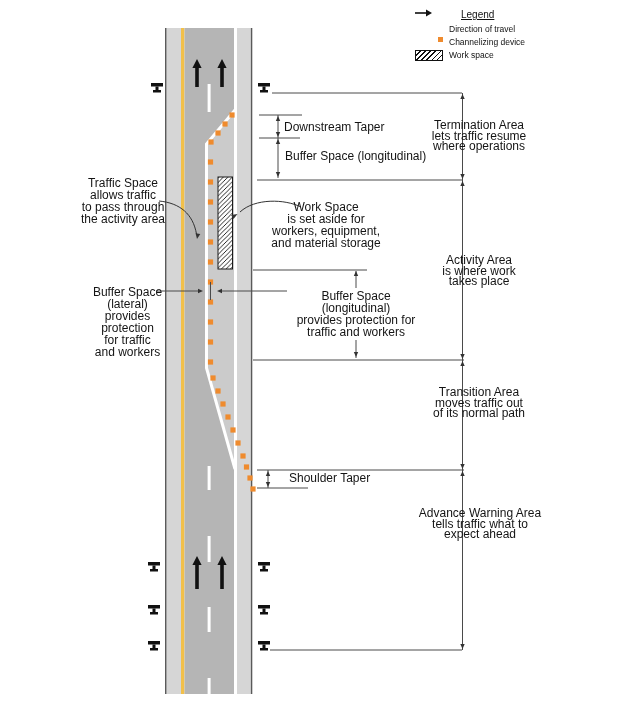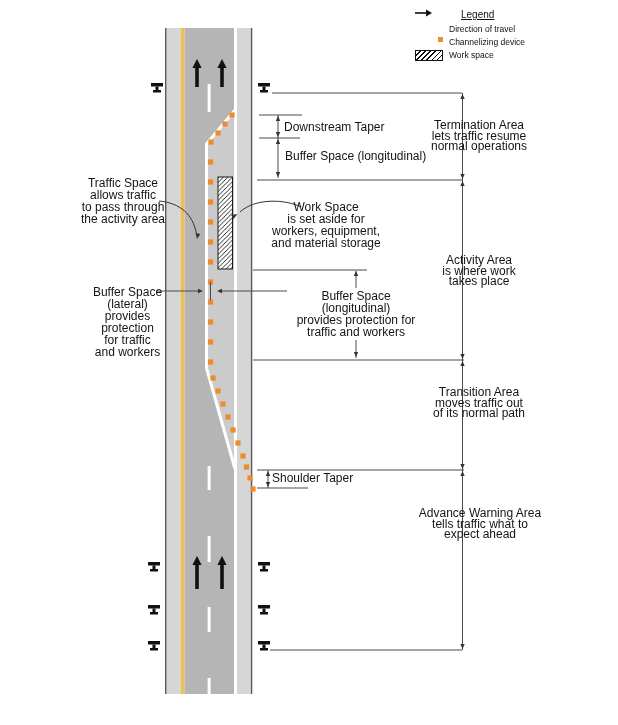--- a/index.html
+++ b/index.html
@@ -217,25 +217,25 @@
   <div class="lbl" style="left:258px;top:201px;width:136px;">Work Space
 is set aside for
 workers, equipment,
 and material storage</div>
 
   <div class="lbl" style="left:286px;top:290px;width:140px;">Buffer Space
 (longitudinal)
 provides protection for
 traffic and workers</div>
 
-  <div class="lbl lbl-one" style="left:272px;top:473px;text-align:center;">Shoulder Taper</div>
+  <div class="lbl lbl-one" style="left:289px;top:473px;text-align:center;">Shoulder Taper</div>
 
   <div class="lbl lbl-r" style="left:413px;top:120px;width:132px;">Termination Area
 lets traffic resume
-normal operations</div>
+where operations</div>
 
   <div class="lbl lbl-r" style="left:413px;top:255px;width:132px;">Activity Area
 is where work
 takes place</div>
 
   <div class="lbl lbl-r" style="left:413px;top:387px;width:132px;">Transition Area
 moves traffic out
 of its normal path</div>
 
   <div class="lbl lbl-r" style="left:413px;top:508px;width:134px;">Advance Warning Area

